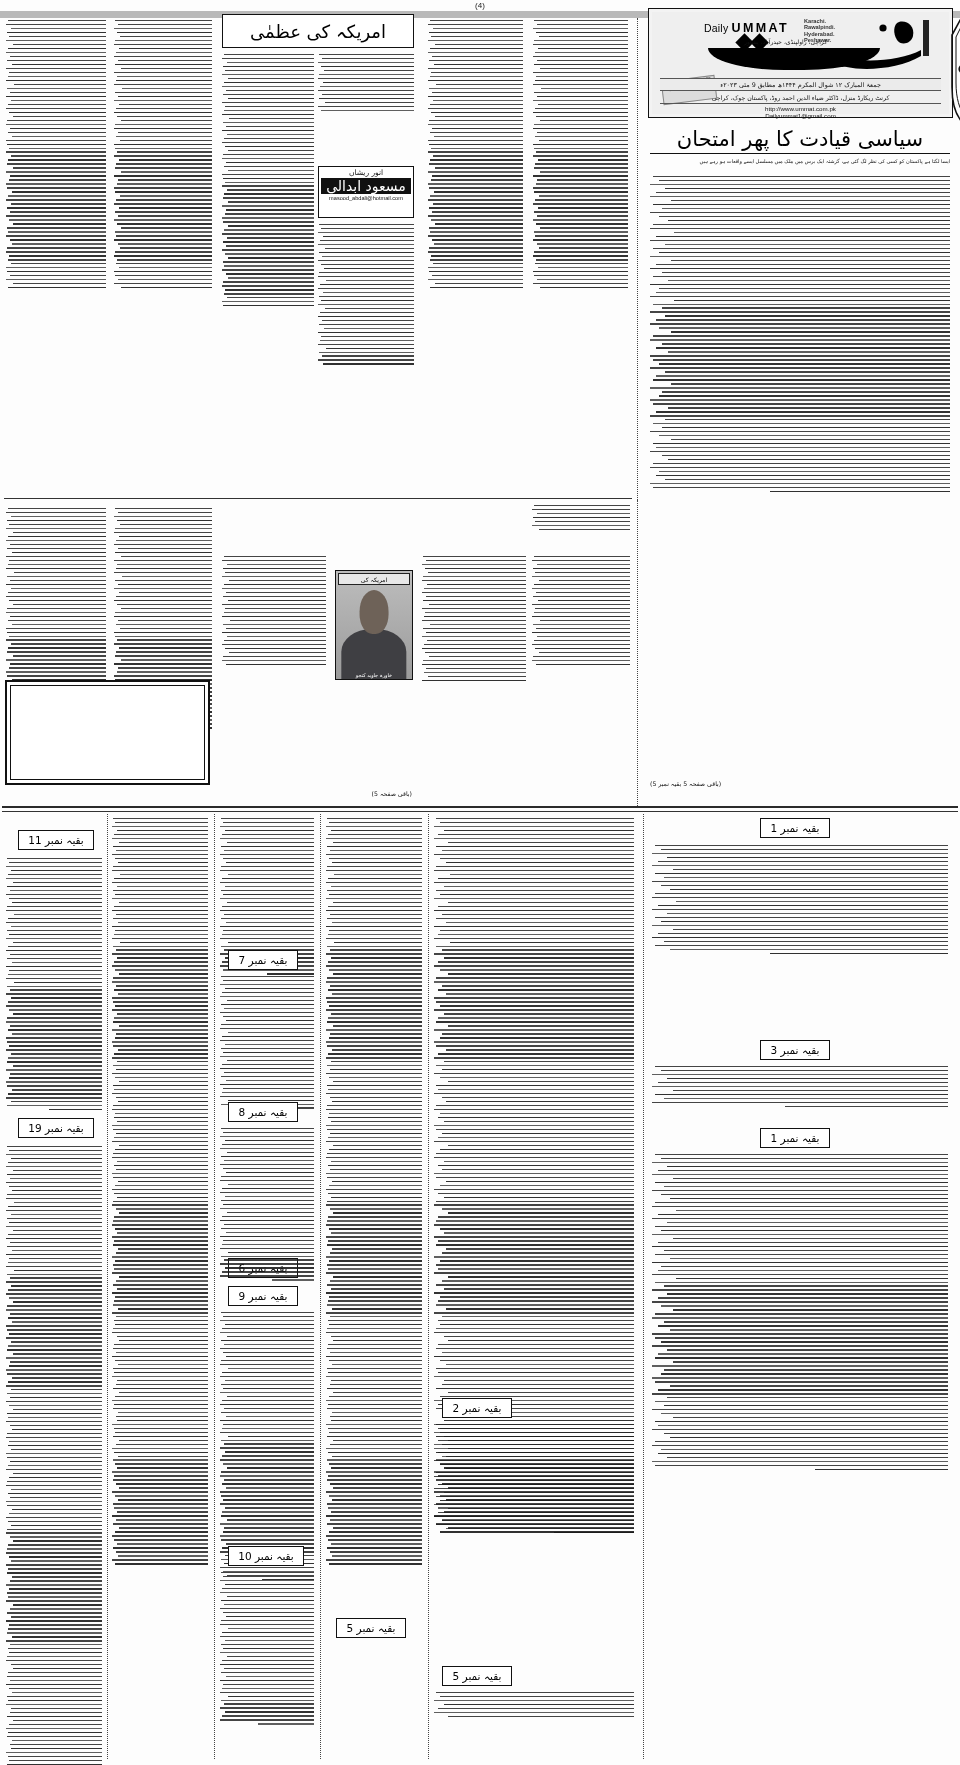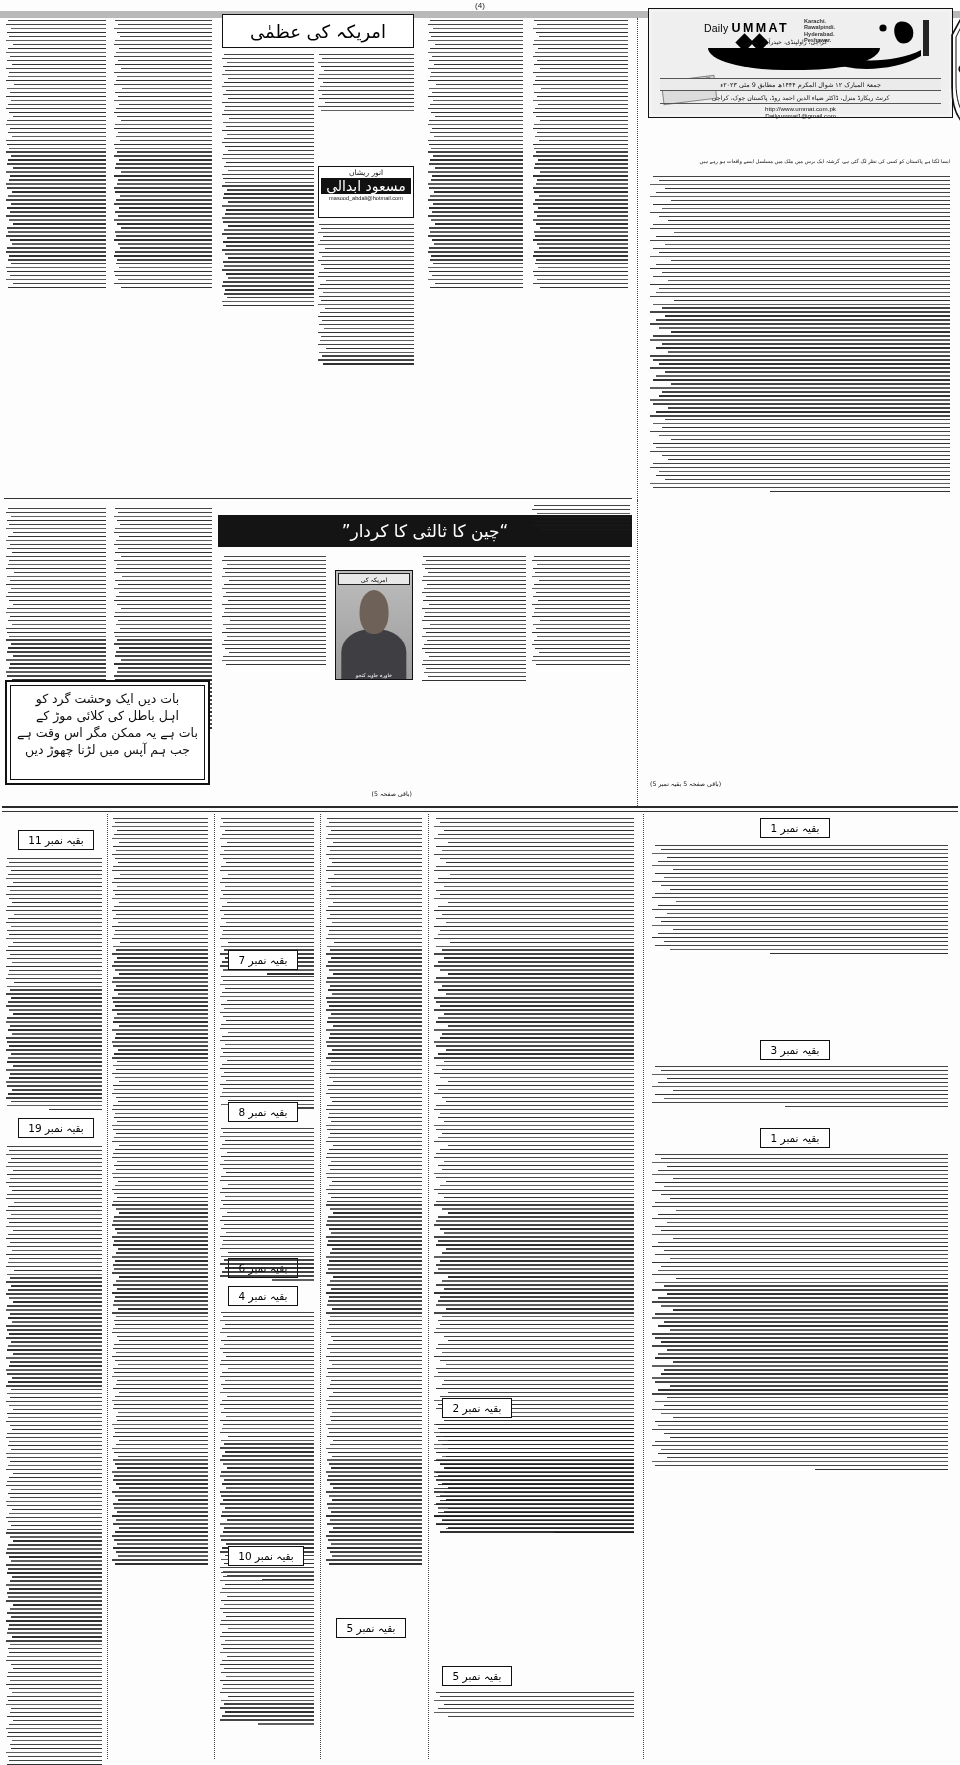--- a/index.html
+++ b/index.html
@@ -238,20 +238,21 @@
     </div>
 
     <svg class="nib" viewBox="0 0 30 112" style="right:-26px;top:4px;">
       <path d="M15 2 L26 22 L26 74 C26 92 21 104 15 110 C9 104 4 92 4 74 L4 22 Z" fill="none" stroke="#111" stroke-width="1.6"></path>
       <path d="M15 10 L22 24 L22 70 C22 86 18 96 15 100 C12 96 8 86 8 70 L8 24 Z" fill="#fff" stroke="#111" stroke-width="1"></path>
       <circle cx="15" cy="56" r="4.6" fill="#111"></circle>
       <circle cx="15" cy="104" r="2.6" fill="#111"></circle>
     </svg>
   </div>
 
+  <div class="hl-main" style="left:650px;top:124px;width:300px;height:30px;line-height:30px;">سیاسی قیادت کا پھر امتحان</div>
 
   <div class="urdu tiny" style="position:absolute;left:650px;top:158px;width:300px;">ایسا لگتا ہے پاکستان کو کسی کی نظر لگ گئی ہے، گزشتہ ایک برس میں ملک میں مسلسل ایسے واقعات ہو رہے ہیں</div>
 
   <div class="lines" style="left:650px;top:176px;width:300px;">
     <i style="width:99%"></i>
       <i style="width:97%"></i>
       <i style="width:100%"></i>
       <i style="width:95%"></i>
     <i style="width:98%"></i>
       <i style="width:100%"></i>
@@ -748,23 +749,20 @@
       <i style="width:95%"></i>
       <i style="width:100%"></i>
     <i style="width:99%"></i>
       <i style="width:96%"></i>
       <i style="width:100%"></i>
       <i style="width:93%"></i>
   </div>
 
   <div class="hrule" style="left:4px;top:498px;width:628px;"></div>
 
-  <div class="hl-black" style="left:218px;top:515px;width:414px;height:32px;line-height:32px;">
-    <span>“چین کا ثالثی کا کردار”</span>
-  </div>
 
   <div class="photo" style="left:335px;top:570px;width:78px;height:110px;">
     <div class="sky"></div>
     <div class="body"></div>
     <div class="head"></div>
     <div class="tag">امریکہ کی</div>
     <div class="cap">خاورہ جاوید کنجو</div>
   </div>
 
   <div class="lines" style="left:222px;top:556px;width:104px;">
@@ -987,26 +985,20 @@
       <i style="width:100%"></i>
       <i style="width:97%"></i>
     <i style="width:93%"></i>
       <i style="width:99%"></i>
       <i style="width:98%"></i>
       <i style="width:100%"></i>
   </div>
 
   <div class="poembox" style="left:5px;top:680px;width:205px;height:105px;">
     <div class="inner">
-      <div class="poem-lines">
-        <div>بات دیں ایک وحشت گرد کو</div>
-        <div>اہل باطل کی کلائی موڑ کے</div>
-        <div>بات ہے یہ ممکن مگر اس وقت ہے</div>
-        <div>جب ہم آپس میں لڑنا چھوڑ دیں</div>
-      </div>
     </div>
   </div>
 
   <div class="jumpline" style="left:222px;top:790px;width:190px;text-align:right;">(باقی صفحہ 5)</div>
 
   <div class="vrule" style="left:637px;top:500px;height:300px;"></div>
 
   <div class="thickrule" style="left:2px;top:806px;width:956px;height:2px;"></div>
   <div class="hrule" style="left:2px;top:811px;width:956px;"></div>
 
@@ -1684,21 +1676,21 @@
       <i style="width:92%"></i>
     <i style="width:99%"></i>
       <i style="width:96%"></i>
       <i style="width:100%"></i>
       <i style="width:95%"></i>
     <i style="width:98%"></i>
       <i style="width:100%"></i>
       <i style="width:45%"></i>
   </div>
 
-  <div class="cont-label" style="left:228px;top:1286px;width:70px;">بقیہ نمبر 4</div>
+  <div class="cont-label" style="left:228px;top:1286px;width:70px;">بقیہ نمبر 9</div>
   <div class="lines" style="left:220px;top:1312px;width:94px;">
     <i style="width:99%"></i>
       <i style="width:97%"></i>
       <i style="width:100%"></i>
       <i style="width:95%"></i>
     <i style="width:98%"></i>
       <i style="width:100%"></i>
       <i style="width:93%"></i>
       <i style="width:99%"></i>
     <i style="width:96%"></i>

